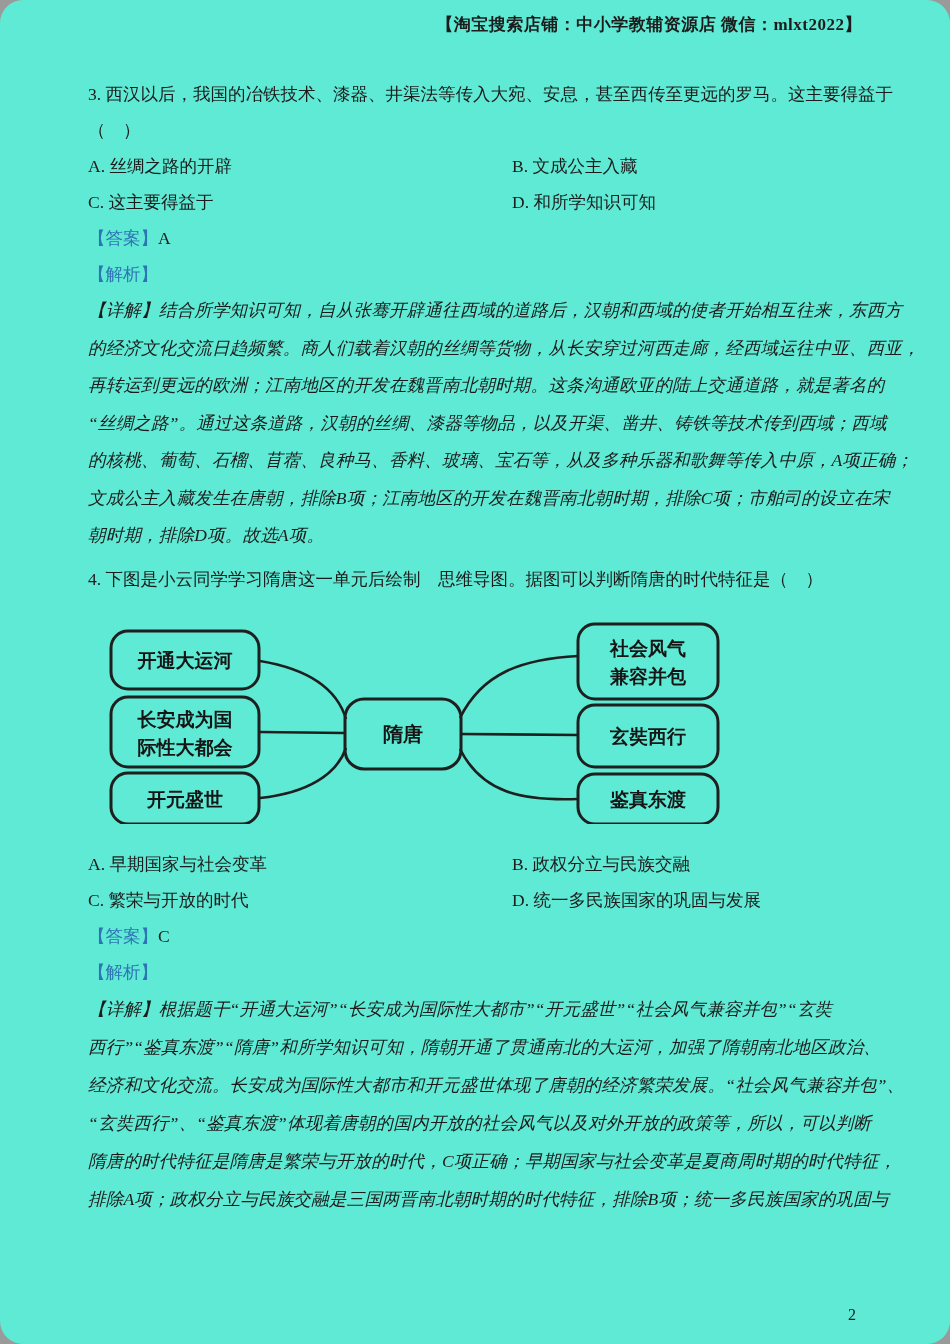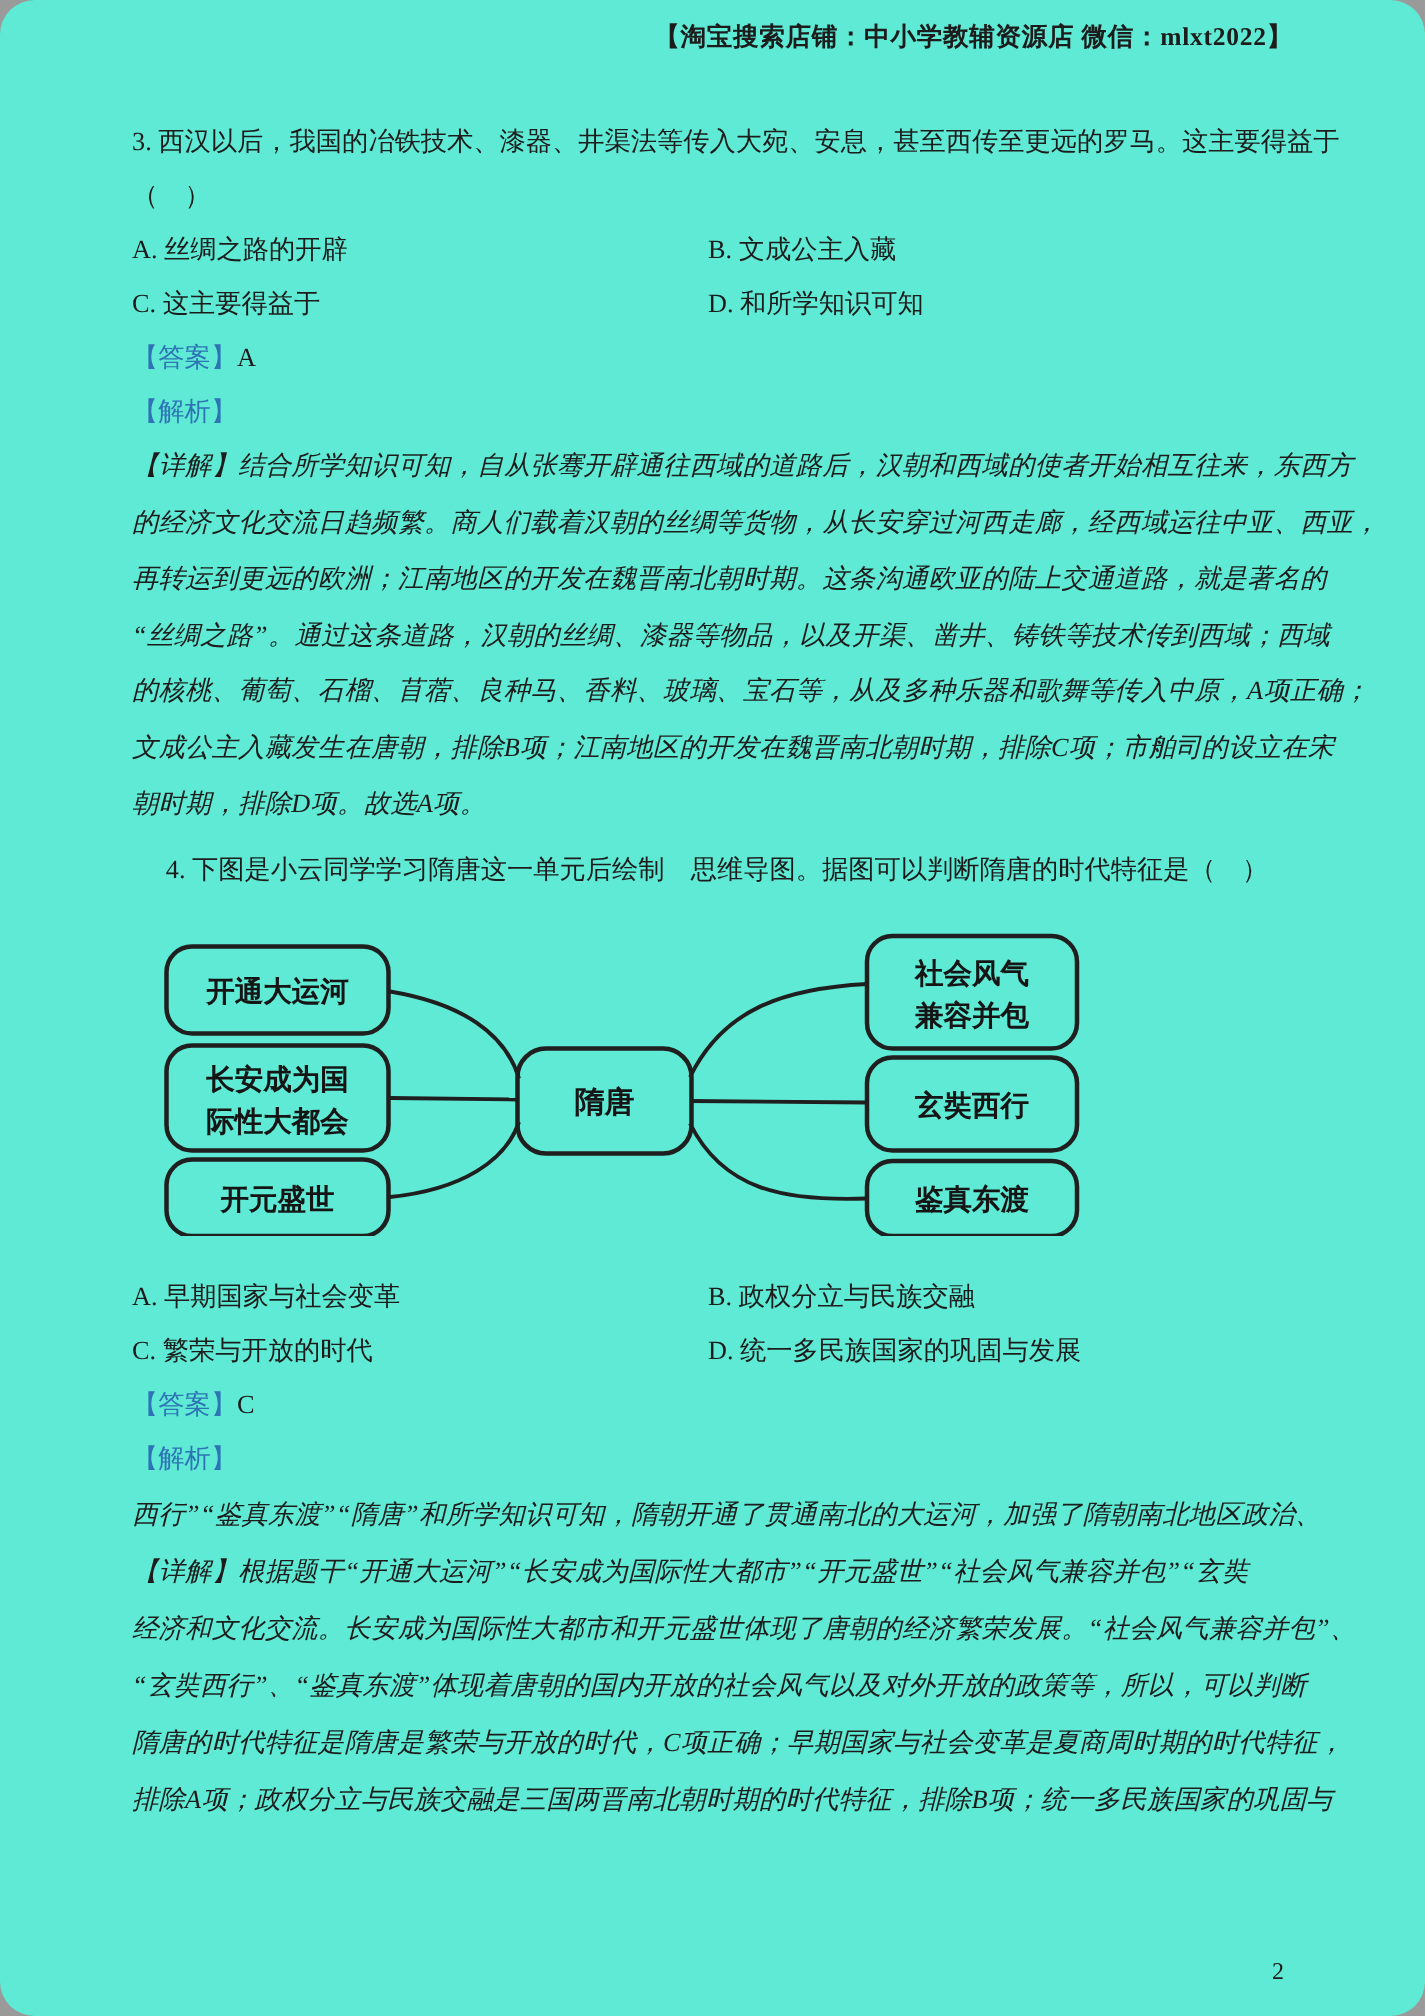--- a/index.html
+++ b/index.html
@@ -17,24 +17,24 @@
     position:absolute;top:13px;right:88px;
     font-size:17px;font-weight:bold;letter-spacing:.5px;
     white-space:nowrap;
   }
   .content{position:absolute;left:88px;top:0;width:780px;}
   .line{font-size:17.5px;line-height:36px;height:36px;white-space:nowrap;}
   .detail-line{font-size:17.5px;line-height:37.5px;height:37.5px;white-space:nowrap;letter-spacing:.2px;font-style:italic;}
   .detail-line.sp38{line-height:38px;height:38px;}
   .opt-row{display:flex;font-size:17.5px;line-height:36px;height:36px;align-items:flex-end;}
   .opt-left{width:384px;white-space:nowrap;}
-  .opt-right{flex:1;white-space:nowrap;}
+  .opt-right{flex:1;white-space:nowrap;margin-left:40px;}
   .label-blue{color:#2e74b5;}
   #q3-stem{margin-top:76px;}
-  #q4-stem{margin-top:6px;text-align:center;}
+  #q4-stem{margin-top:6px;}
   .diagram{position:relative;left:6px;margin-top:20px;width:652px;height:207px;}
   .diagram svg{display:block;width:100%;height:100%;}
   .diagram .node{fill:none;stroke:#1f1f1f;stroke-width:3;}
   .diagram .edge{fill:none;stroke:#1f1f1f;stroke-width:2.6;}
   .diagram text{
     font-family:"Liberation Serif","DejaVu Serif",serif;
     font-size:19px;font-weight:600;fill:#151515;text-anchor:middle;
   }
   .diagram text.center-label{font-size:20px;}
   #q4-options{margin-top:22px;}
@@ -131,22 +131,22 @@
 
     <div class="line">
       <span class="label-blue">【答案】</span><span>C</span>
     </div>
 
     <div class="line">
       <span class="label-blue">【解析】</span>
     </div>
 
     <div>
+      <div class="detail-line sp38">【详解】根据题干“开通大运河”“长安成为国际性大都市”“开元盛世”“社会风气兼容并包”“玄奘</div>
       <div class="detail-line sp38">西行”“鉴真东渡”“隋唐”和所学知识可知，隋朝开通了贯通南北的大运河，加强了隋朝南北地区政治、</div>
-      <div class="detail-line sp38">【详解】根据题干“开通大运河”“长安成为国际性大都市”“开元盛世”“社会风气兼容并包”“玄奘</div>
       <div class="detail-line sp38">经济和文化交流。长安成为国际性大都市和开元盛世体现了唐朝的经济繁荣发展。“社会风气兼容并包”、</div>
       <div class="detail-line sp38">“玄奘西行”、“鉴真东渡”体现着唐朝的国内开放的社会风气以及对外开放的政策等，所以，可以判断</div>
       <div class="detail-line sp38">隋唐的时代特征是隋唐是繁荣与开放的时代，C项正确；早期国家与社会变革是夏商周时期的时代特征，</div>
       <div class="detail-line sp38">排除A项；政权分立与民族交融是三国两晋南北朝时期的时代特征，排除B项；统一多民族国家的巩固与</div>
     </div>
 
   </div>
 
   <div class="page-num">2</div>
 

